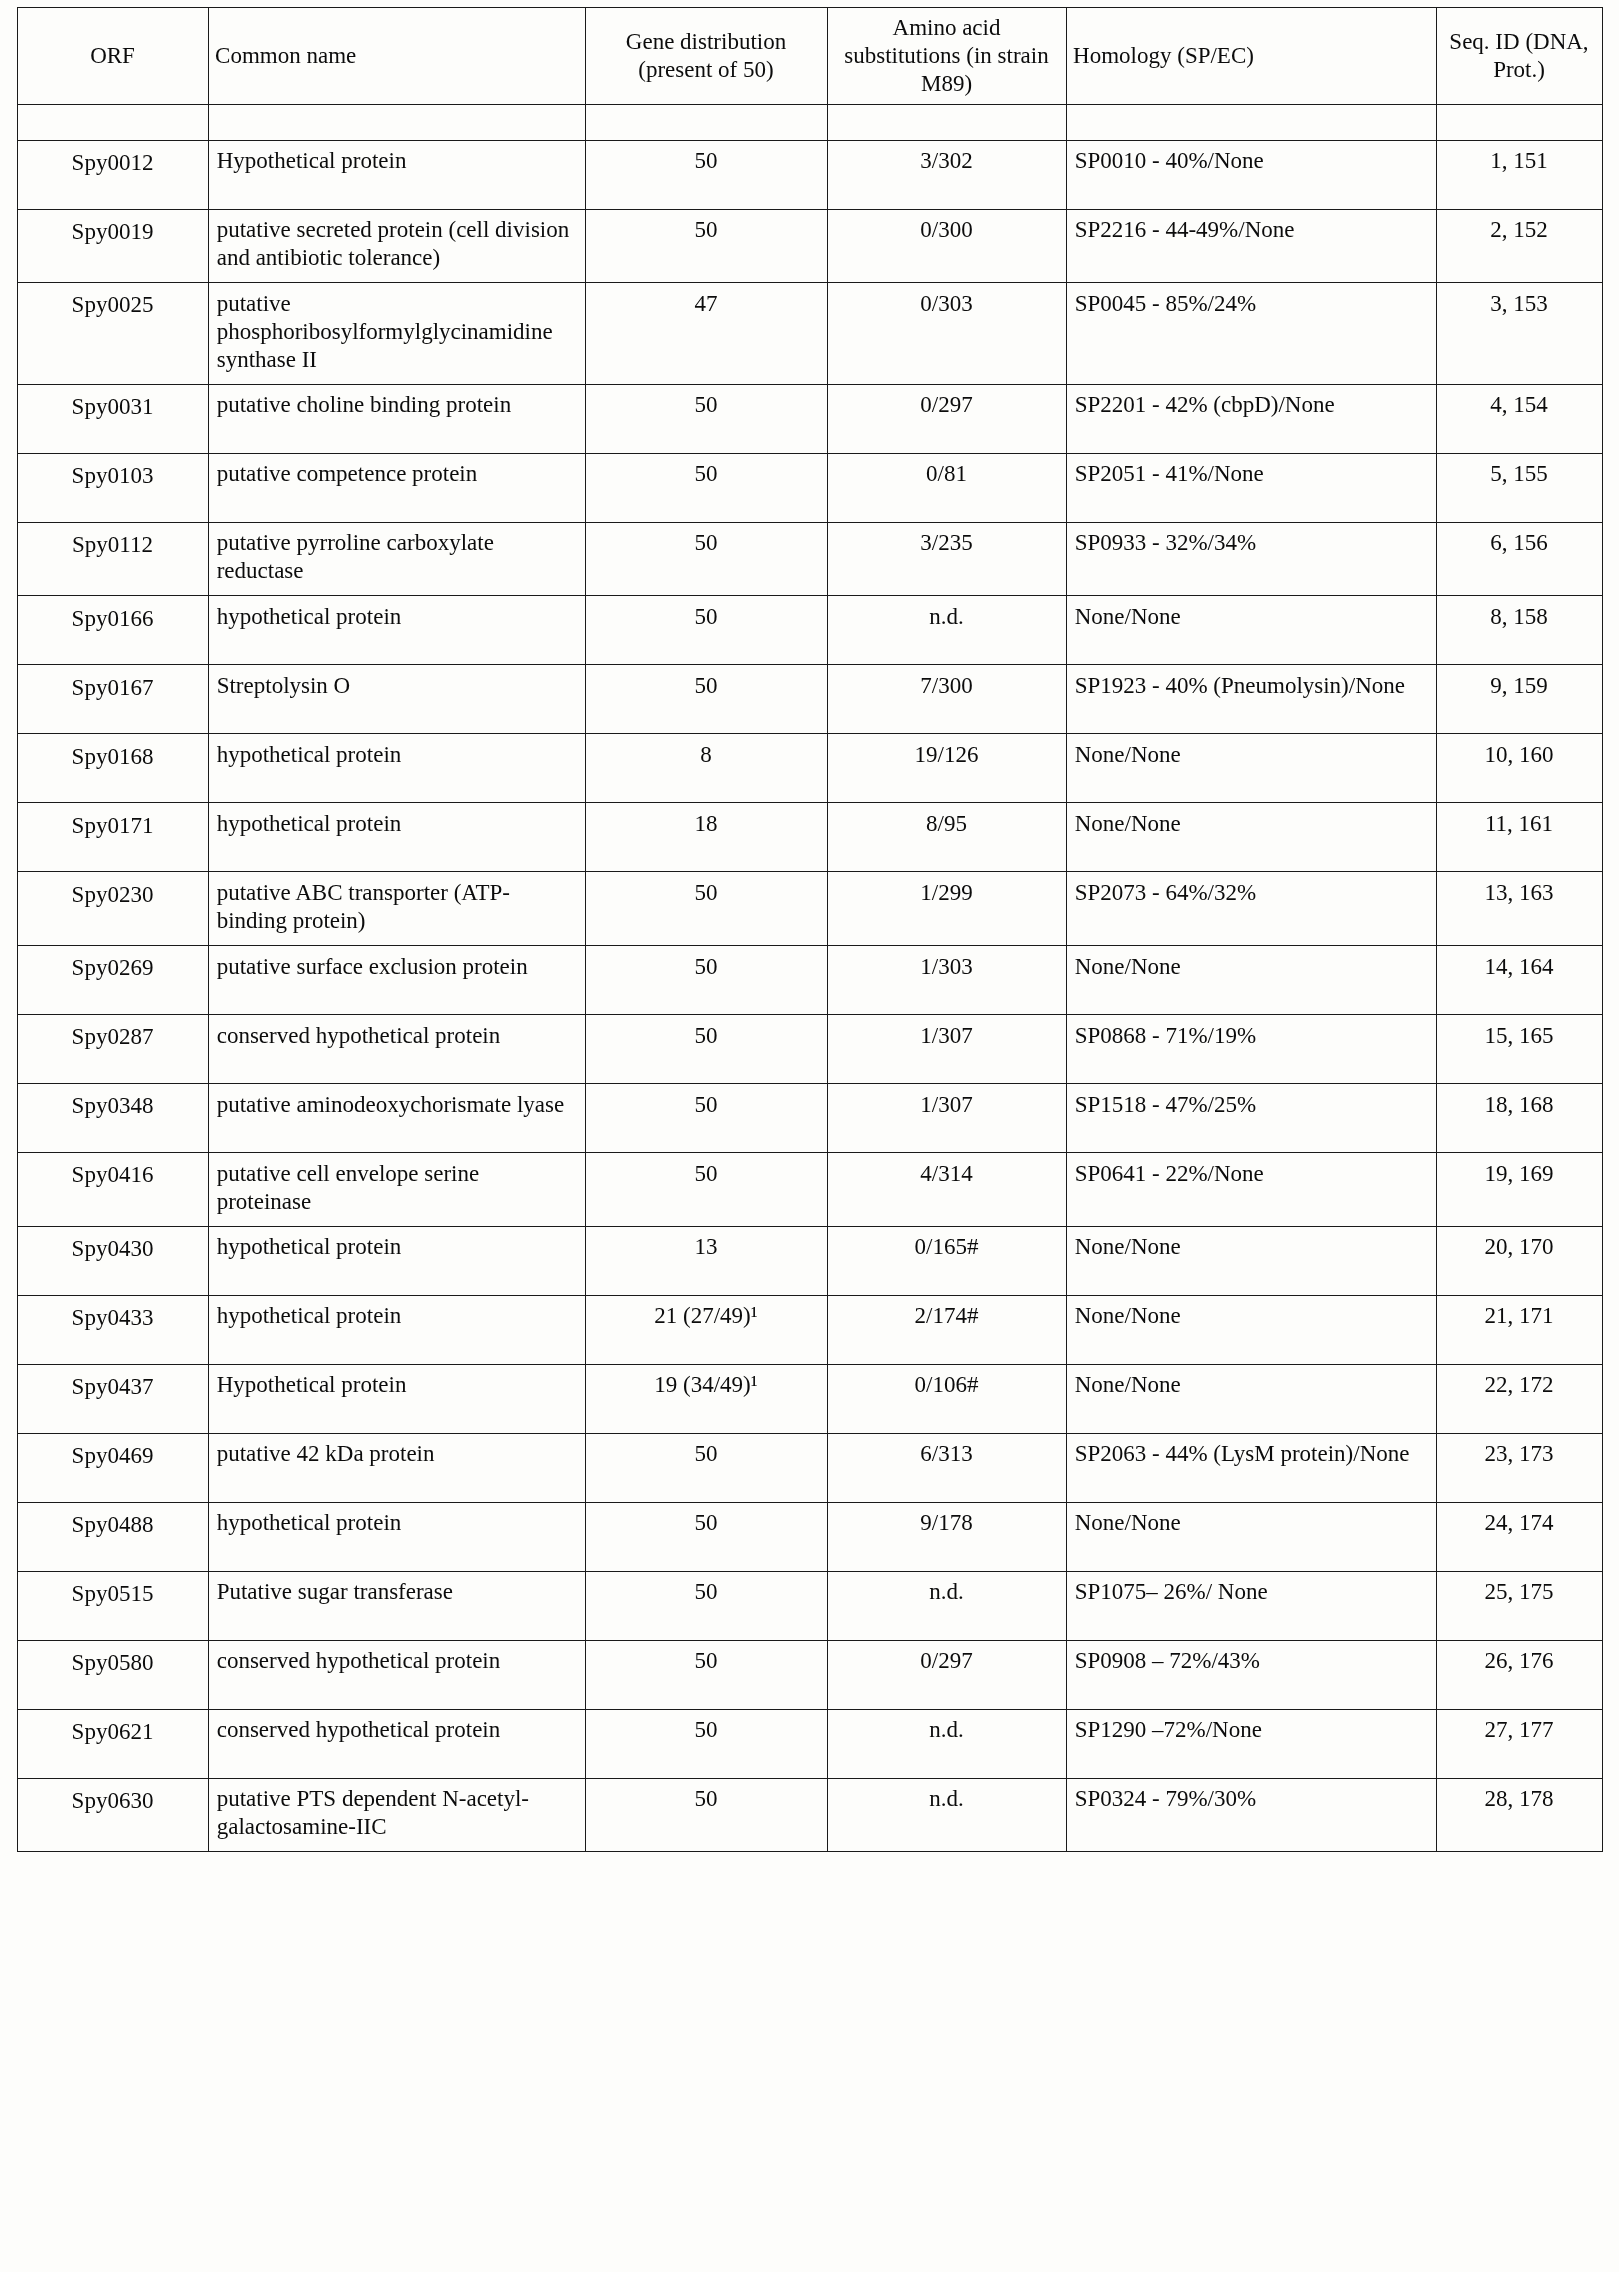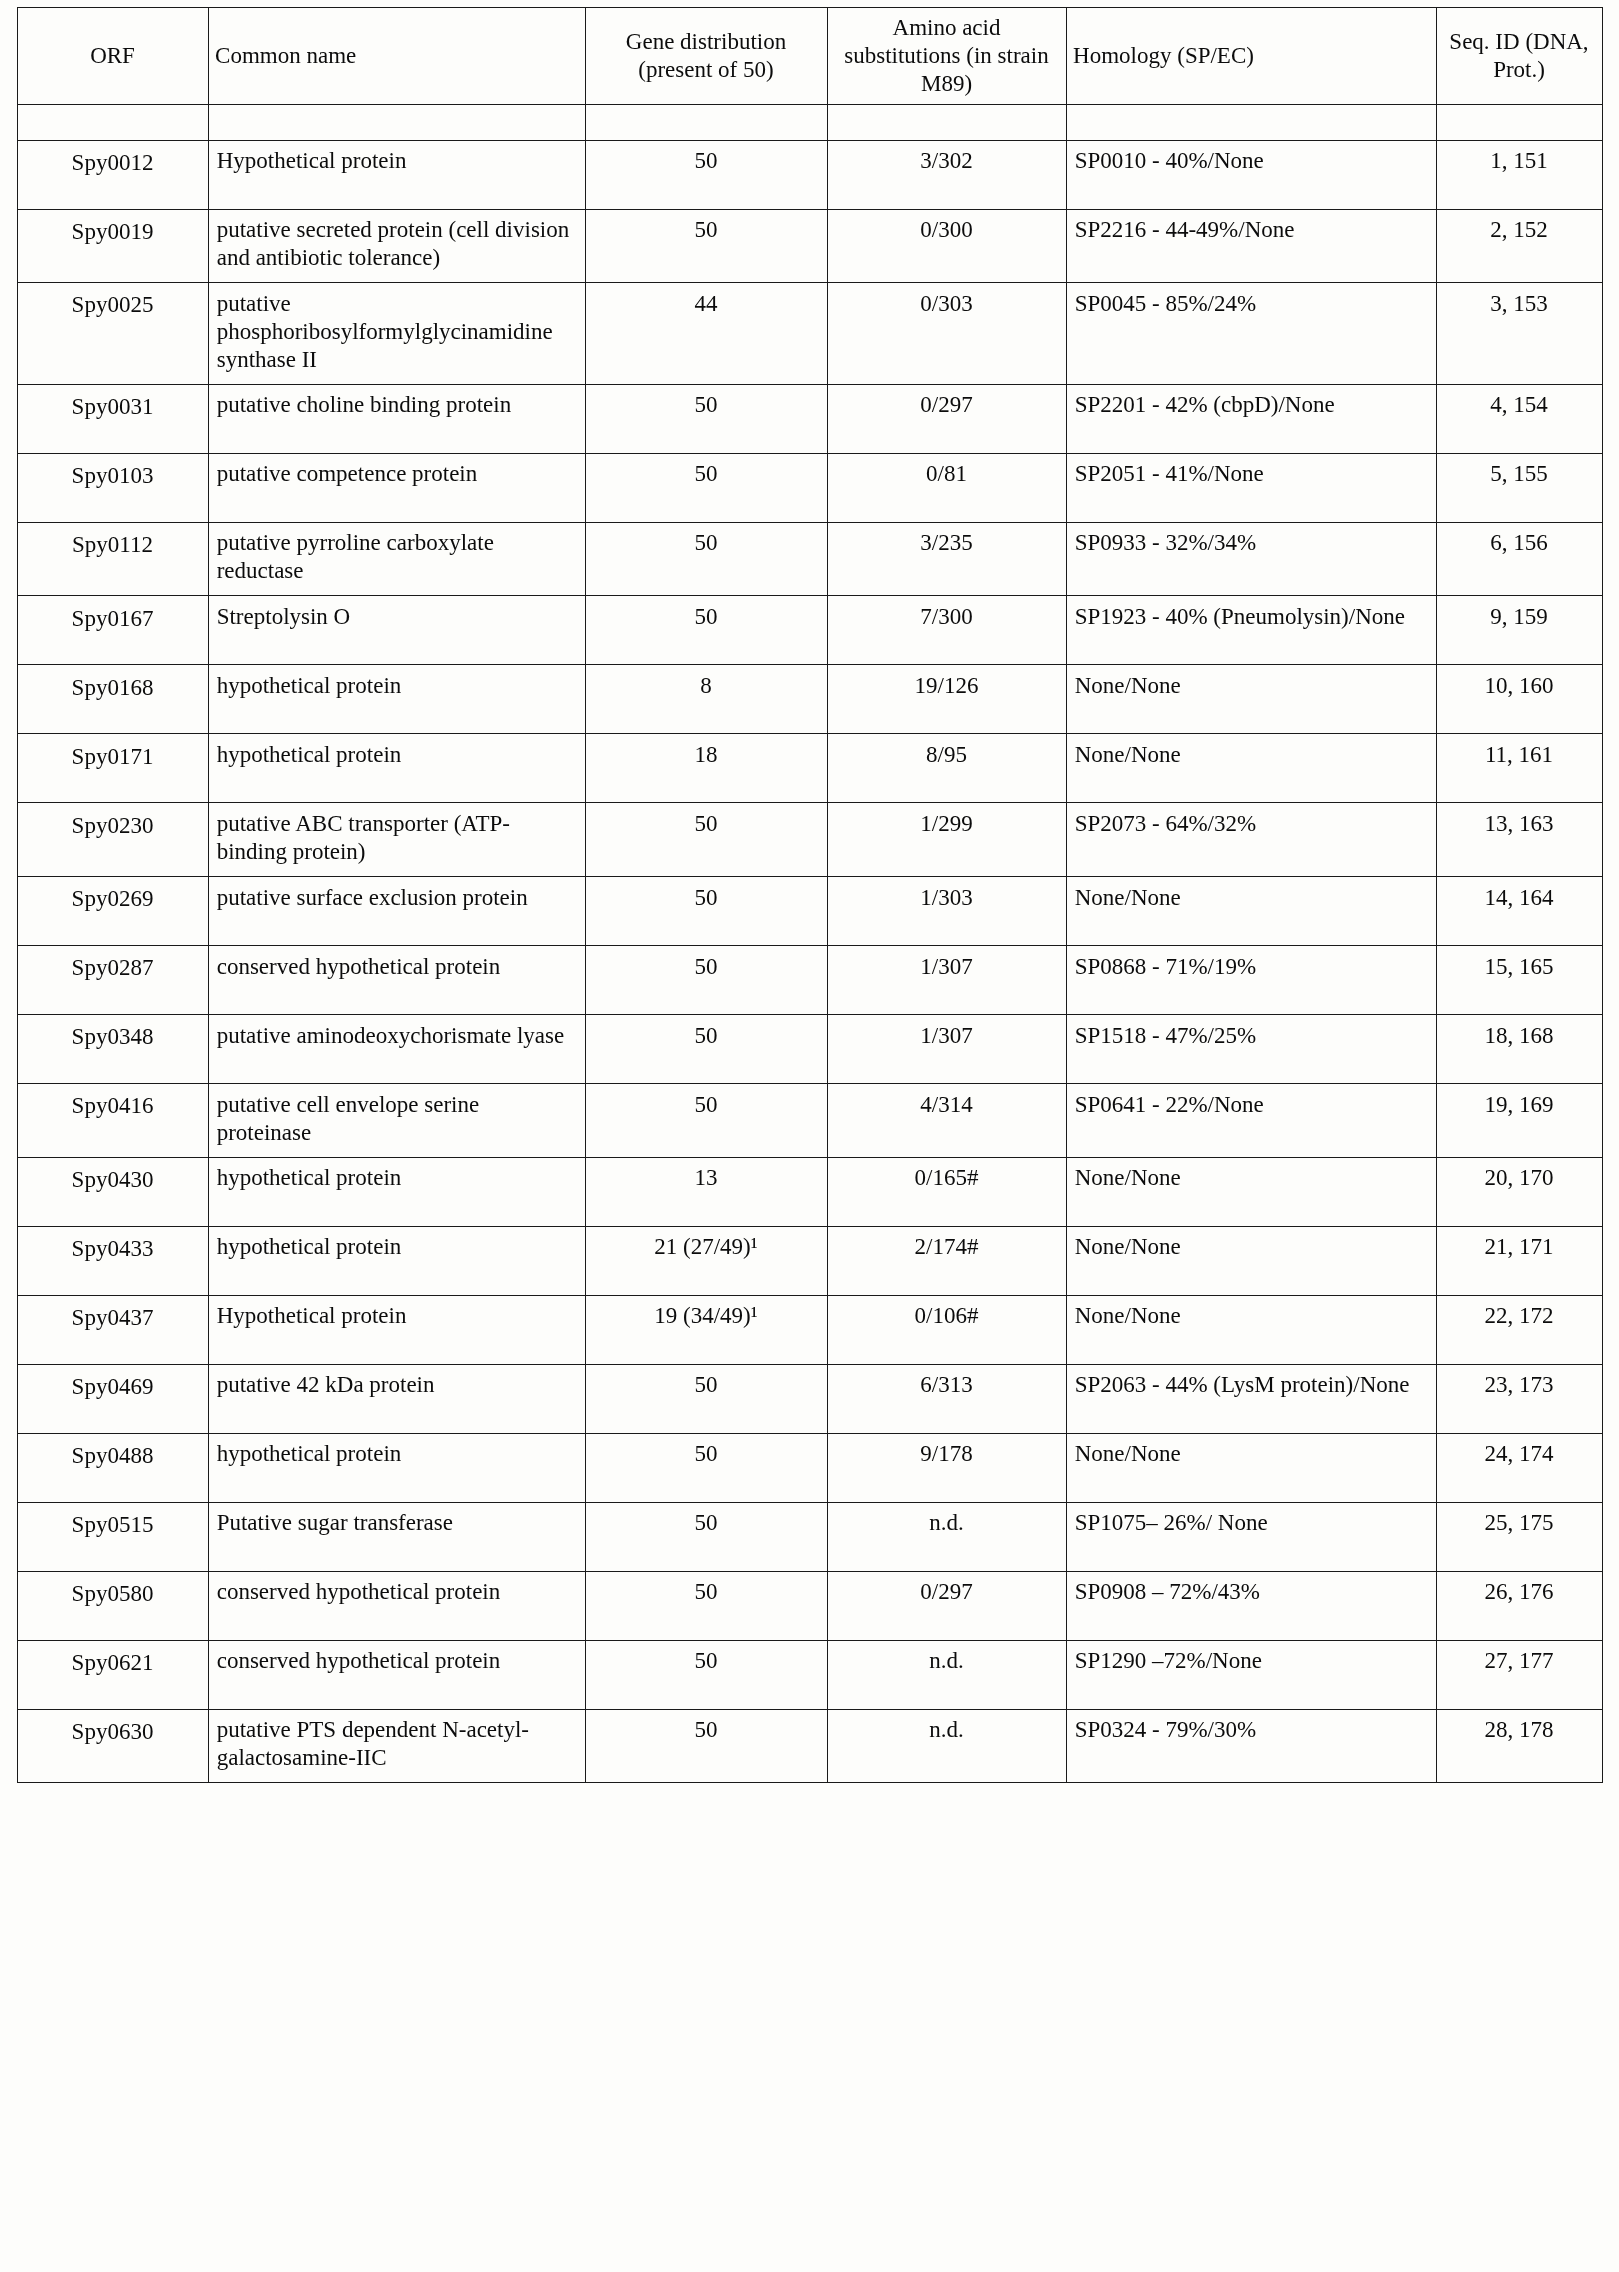--- a/index.html
+++ b/index.html
@@ -97,21 +97,21 @@
     <td>putative secreted protein (cell division and antibiotic tolerance)</td>
     <td>50</td>
     <td>0/300</td>
     <td>SP2216 - 44-49%/None</td>
     <td>2, 152</td>
   </tr>
 
   <tr class="data-row">
     <td class="cell-orf">Spy0025</td>
     <td>putative phosphoribosylformylglycinamidine synthase II</td>
-    <td>44</td>
+    <td>47</td>
     <td>0/303</td>
     <td>SP0045 - 85%/24%</td>
     <td>3, 153</td>
   </tr>
 
   <tr class="data-row">
     <td class="cell-orf">Spy0031</td>
     <td>putative choline binding protein</td>
     <td>50</td>
     <td>0/297</td>
@@ -131,20 +131,28 @@
   <tr class="data-row">
     <td class="cell-orf">Spy0112</td>
     <td>putative pyrroline carboxylate reductase</td>
     <td>50</td>
     <td>3/235</td>
     <td>SP0933 - 32%/34%</td>
     <td>6, 156</td>
   </tr>
 
 
+  <tr class="data-row">
+    <td class="cell-orf">Spy0166</td>
+    <td>hypothetical protein</td>
+    <td>50</td>
+    <td>n.d.</td>
+    <td>None/None</td>
+    <td>8, 158</td>
+  </tr>
 
   <tr class="data-row">
     <td class="cell-orf">Spy0167</td>
     <td>Streptolysin O</td>
     <td>50</td>
     <td>7/300</td>
     <td>SP1923 - 40% (Pneumolysin)/None</td>
     <td>9, 159</td>
   </tr>
 

